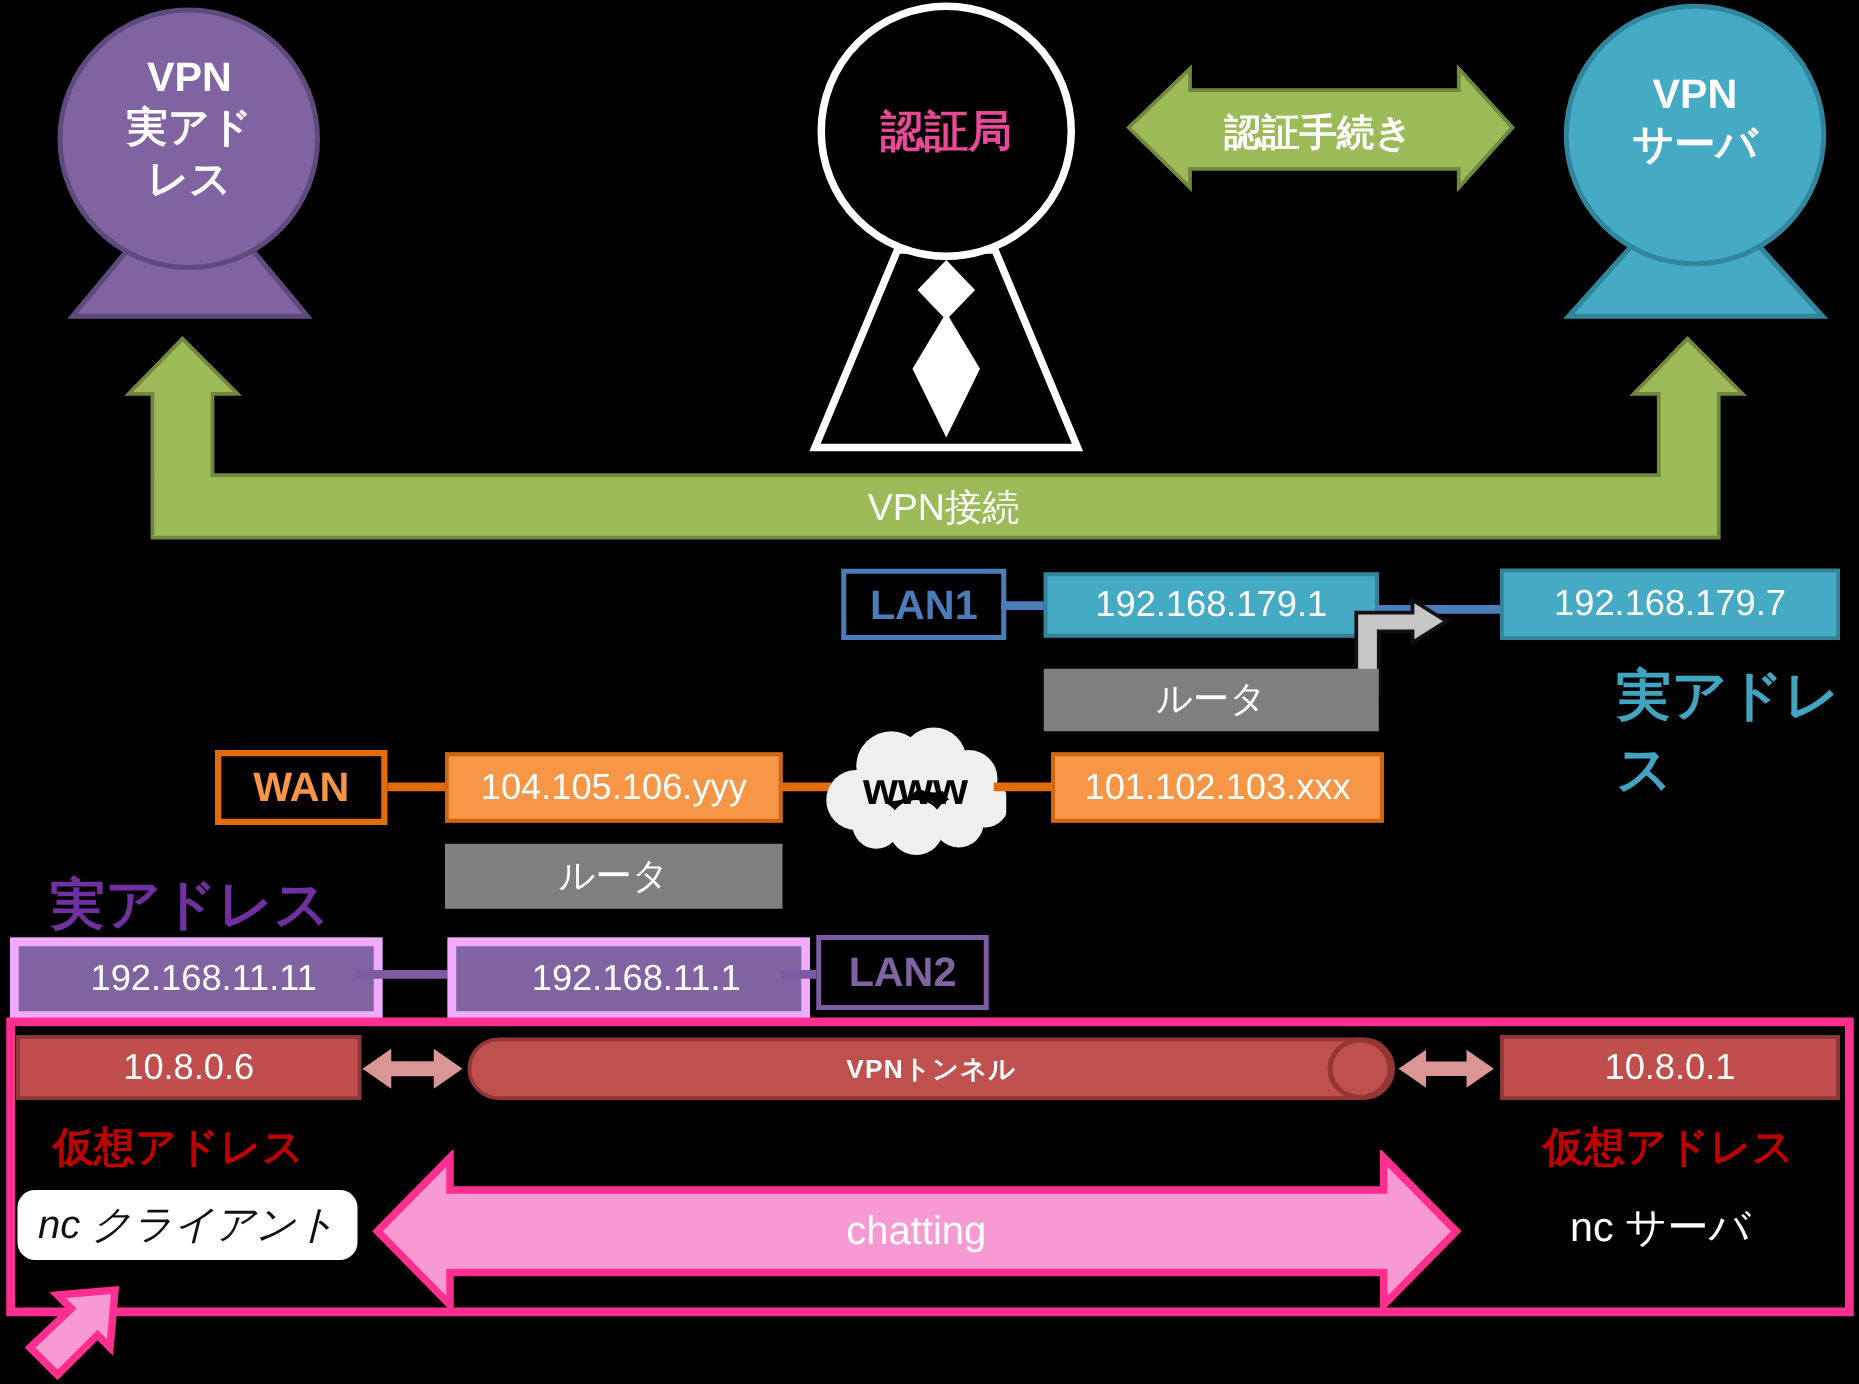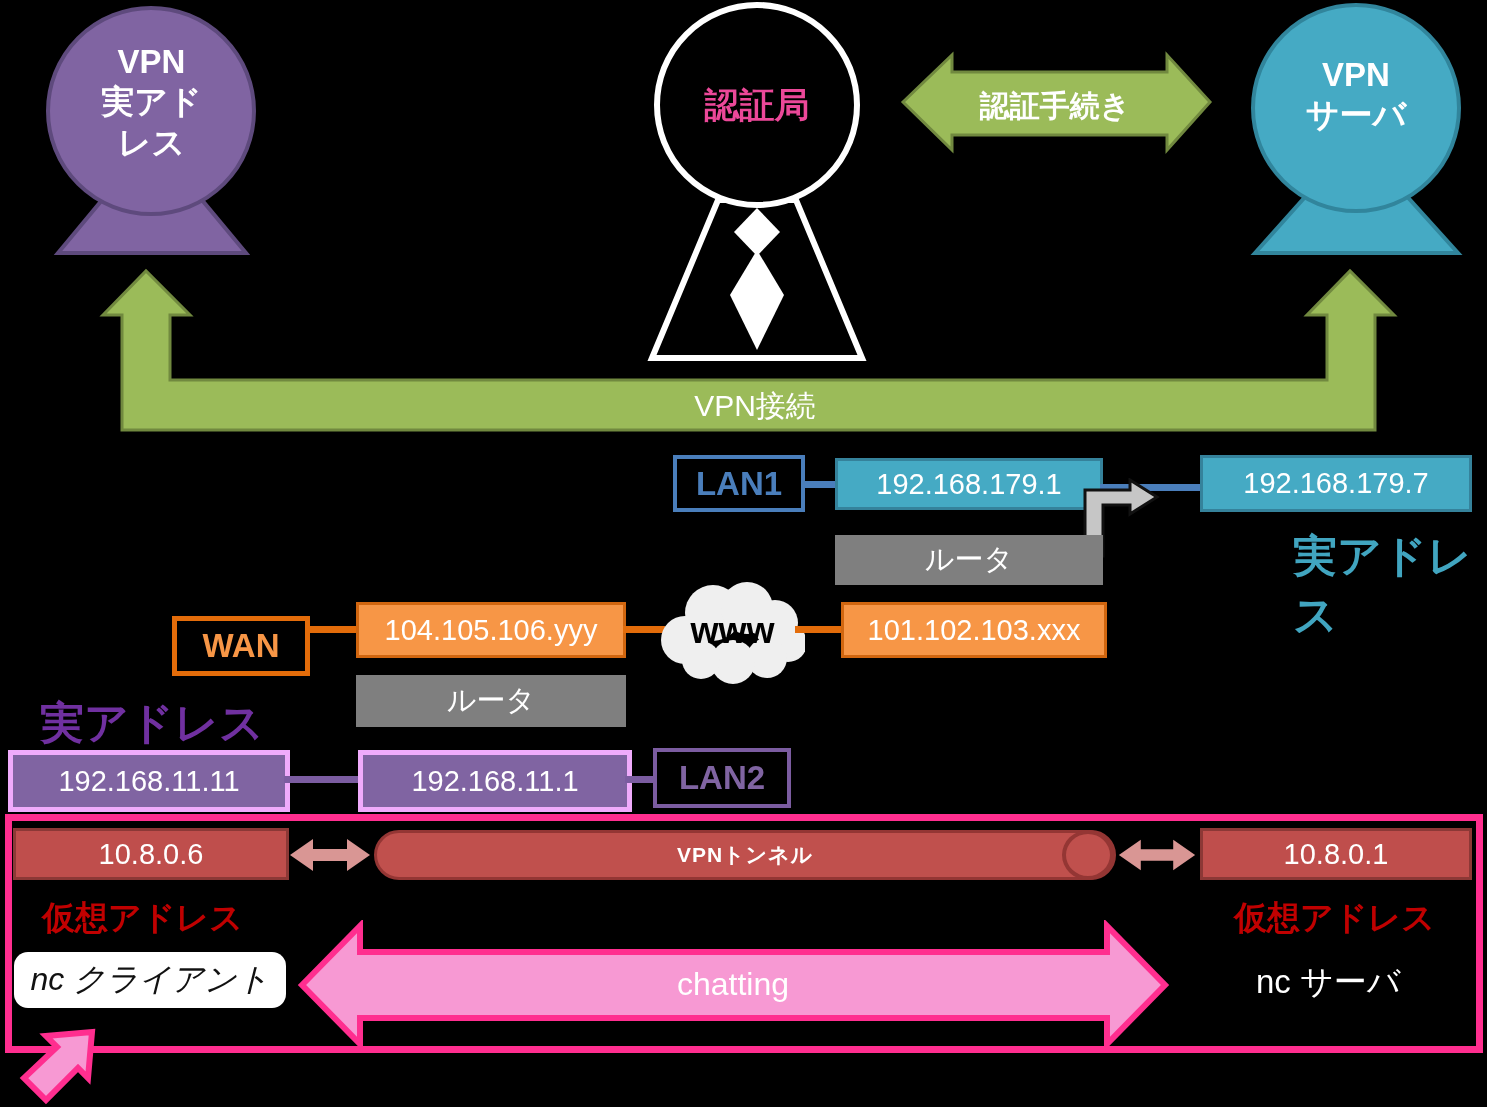--- a/index.html
+++ b/index.html
@@ -9,27 +9,27 @@
   .ctr{display:flex;align-items:center;justify-content:center;text-align:center;}
 
   
   .pin-label{color:#fff;text-align:center;font-size:33px;line-height:1.22;font-weight:600;}
   .pin-label .role{display:block;}
 
   
   .addr{color:#fff;font-size:29px;}
   .teal-box{background:#45AAC4;border:3px solid #35829B;}
   .orange-box{background:#F79646;border:3px solid #D1660F;}
-  .purple-box{background:#8064A2;border:5px solid #f0abfc;}
+  .purple-box{background:#8064A2;border:7px solid #f0abfc;padding-left:12px;}
   .red-box{background:#BF4E4C;border:3px solid #8C3836;}
   .gray-box{background:#7F7F7F;color:#fff;font-size:29px;}
 
   
   .lan1-frame{border:4px solid #4A7EBB;color:#4A7EBB;font-weight:bold;font-size:33px;background:#000;}
-  .wan-frame{border:5px solid #E36C0A;color:#F79646;font-weight:bold;font-size:33px;background:#000;margin-top:16px;}
+  .wan-frame{border:5px solid #E36C0A;color:#F79646;font-weight:bold;font-size:33px;background:#000;}
   .lan2-frame{border:4px solid #7B5CA0;color:#8064A2;font-weight:bold;font-size:33px;background:#000;}
 
   .line{position:absolute;height:7px;}
   .blue-line{background:#4A7EBB;}
   .orange-line{background:#E36C0A;}
   .purple-line{background:#7B5CA0;}
 
   .side-label{font-weight:bold;font-size:44px;}
   .teal-text{color:#41A5C0;}
   .purple-text{color:#7030A0;}

